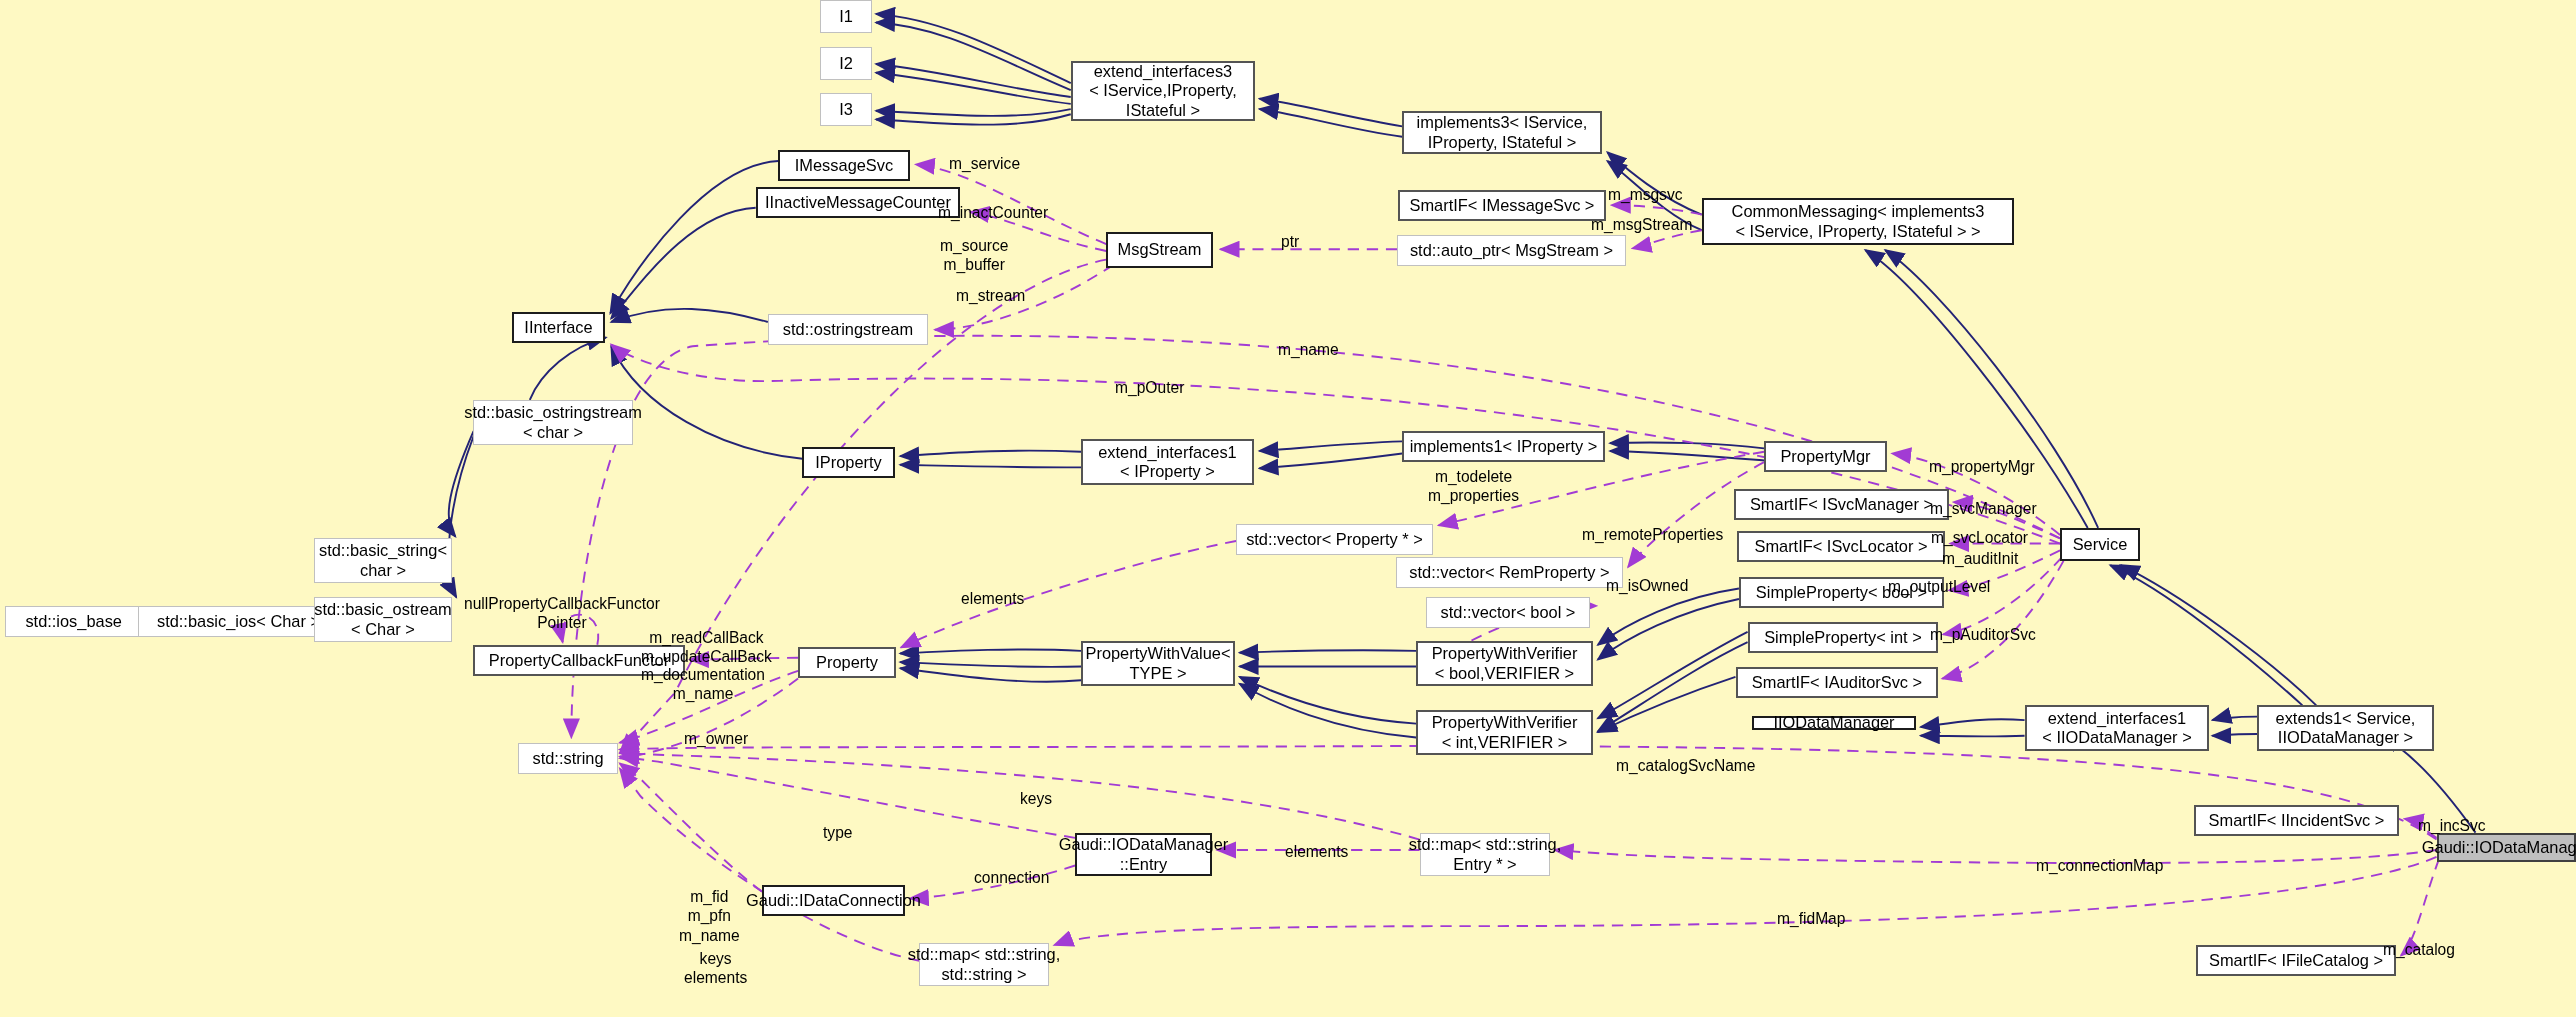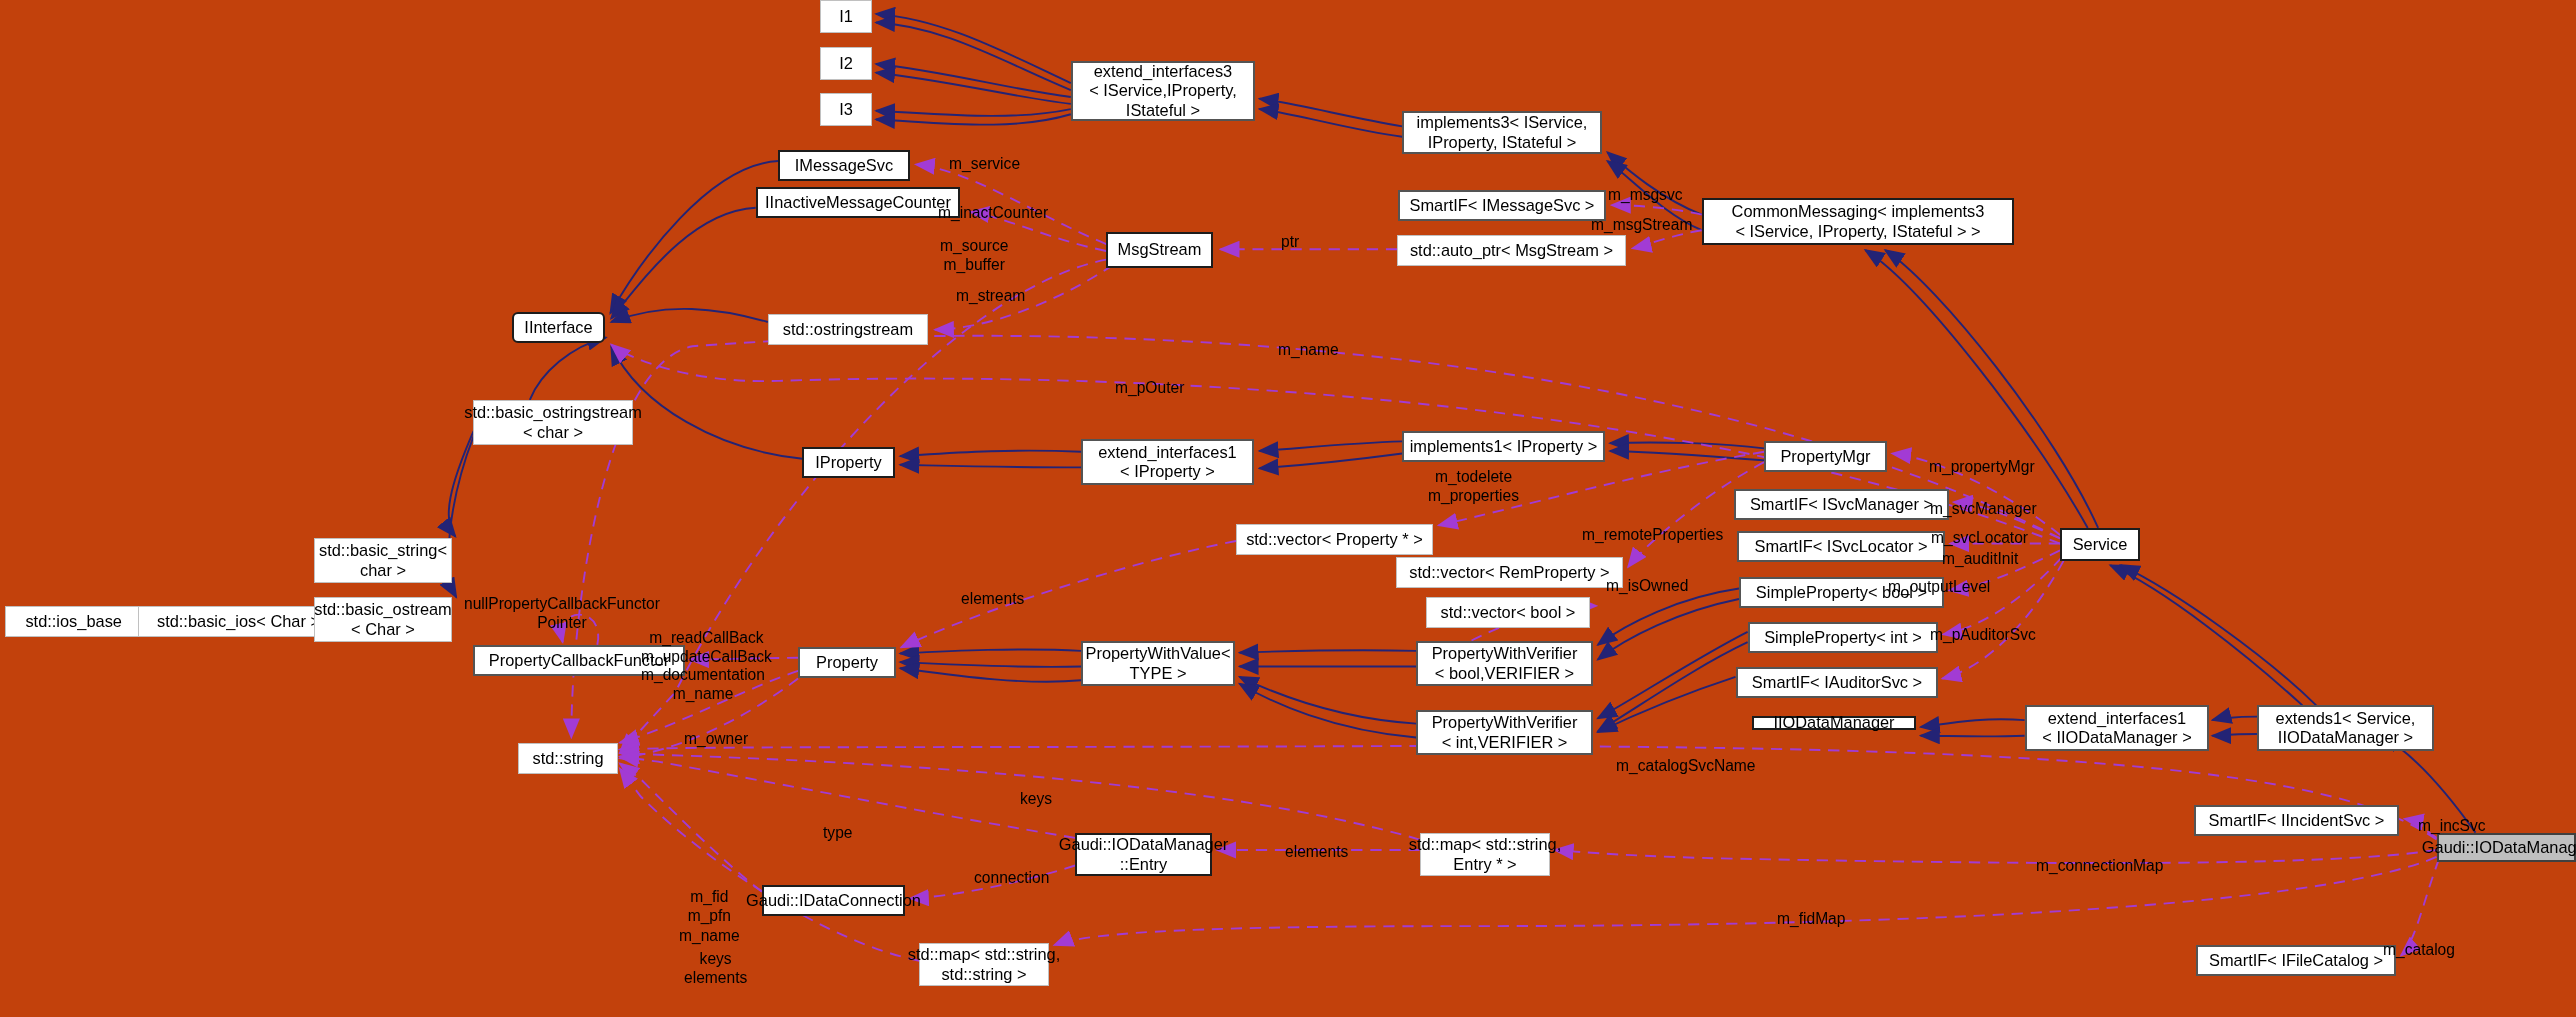--- a/index.html
+++ b/index.html
@@ -1,21 +1,21 @@
 <!DOCTYPE html>
 <html style="font-size:14px"><head>
 <meta charset="utf-8">
 <title>Gaudi::IODataManager Collaboration Diagram</title>
 <style>
   html,body{margin:0;padding:0;background:#ffffff;}
   #canvas{
     position:relative;
     width:2576px;
     height:1017px;
-    background:#c2410c;
+    background:#fef9c3;
     font-family:"Liberation Sans","DejaVu Sans",sans-serif;
     overflow:hidden;
   }
   #edges{position:absolute;left:0;top:0;width:2576px;height:1017px;}
   .node{
     position:absolute;
     box-sizing:border-box;
     display:flex;
     align-items:center;
     justify-content:center;
@@ -211,21 +211,21 @@
 IStateful &gt;</div>
       <div class="node mid" style="left: 1402px; top: 111px; width: 200px; height: 43px;">implements3&lt; IService,
 IProperty, IStateful &gt;</div>
       <div class="node solid" style="left: 778px; top: 150px; width: 132px; height: 31px;">IMessageSvc</div>
       <div class="node mid" style="left: 1398px; top: 190px; width: 208px; height: 31px;">SmartIF&lt; IMessageSvc &gt;</div>
       <div class="node solid" style="left: 1702px; top: 198px; width: 312px; height: 47px;">CommonMessaging&lt; implements3
 &lt; IService, IProperty, IStateful &gt; &gt;</div>
       <div class="node solid" style="left: 756px; top: 187px; width: 204px; height: 31px;">IInactiveMessageCounter</div>
       <div class="node solid" style="left: 1106px; top: 232px; width: 107px; height: 36px;">MsgStream</div>
       <div class="node plain" style="left: 1397px; top: 235px; width: 229px; height: 31px;">std::auto_ptr&lt; MsgStream &gt;</div>
-      <div class="node solid" style="left: 512px; top: 312px; width: 93px; height: 31px; border-radius: 6px;">IInterface</div>
+      <div class="node solid" style="left: 512px; top: 312px; width: 93px; height: 31px;">IInterface</div>
       <div class="node plain" style="left: 768px; top: 314px; width: 160px; height: 31px;">std::ostringstream</div>
       <div class="node plain" style="left: 473px; top: 400px; width: 160px; height: 45px;">std::basic_ostringstream
 &lt; char &gt;</div>
       <div class="node solid" style="left: 802px; top: 447px; width: 93px; height: 31px;">IProperty</div>
       <div class="node mid" style="left: 1081px; top: 439px; width: 173px; height: 46px;">extend_interfaces1
 &lt; IProperty &gt;</div>
       <div class="node mid" style="left: 1402px; top: 431px; width: 203px; height: 31px;">implements1&lt; IProperty &gt;</div>
       <div class="node mid" style="left: 1764px; top: 441px; width: 123px; height: 31px;">PropertyMgr</div>
       <div class="node solid" style="left: 2060px; top: 528px; width: 80px; height: 33px;">Service</div>
       <div class="node plain" style="left: 314px; top: 538px; width: 138px; height: 45px;">std::basic_string&lt;

